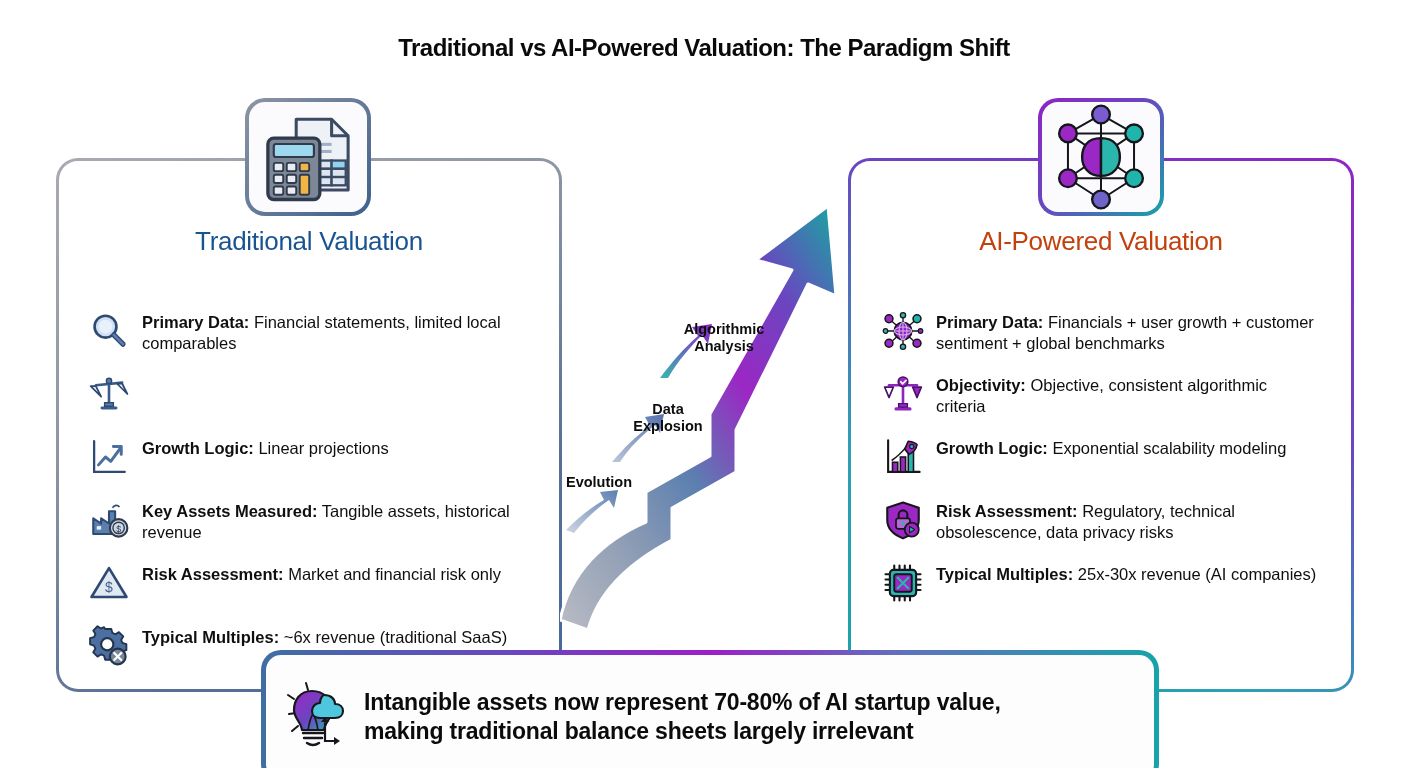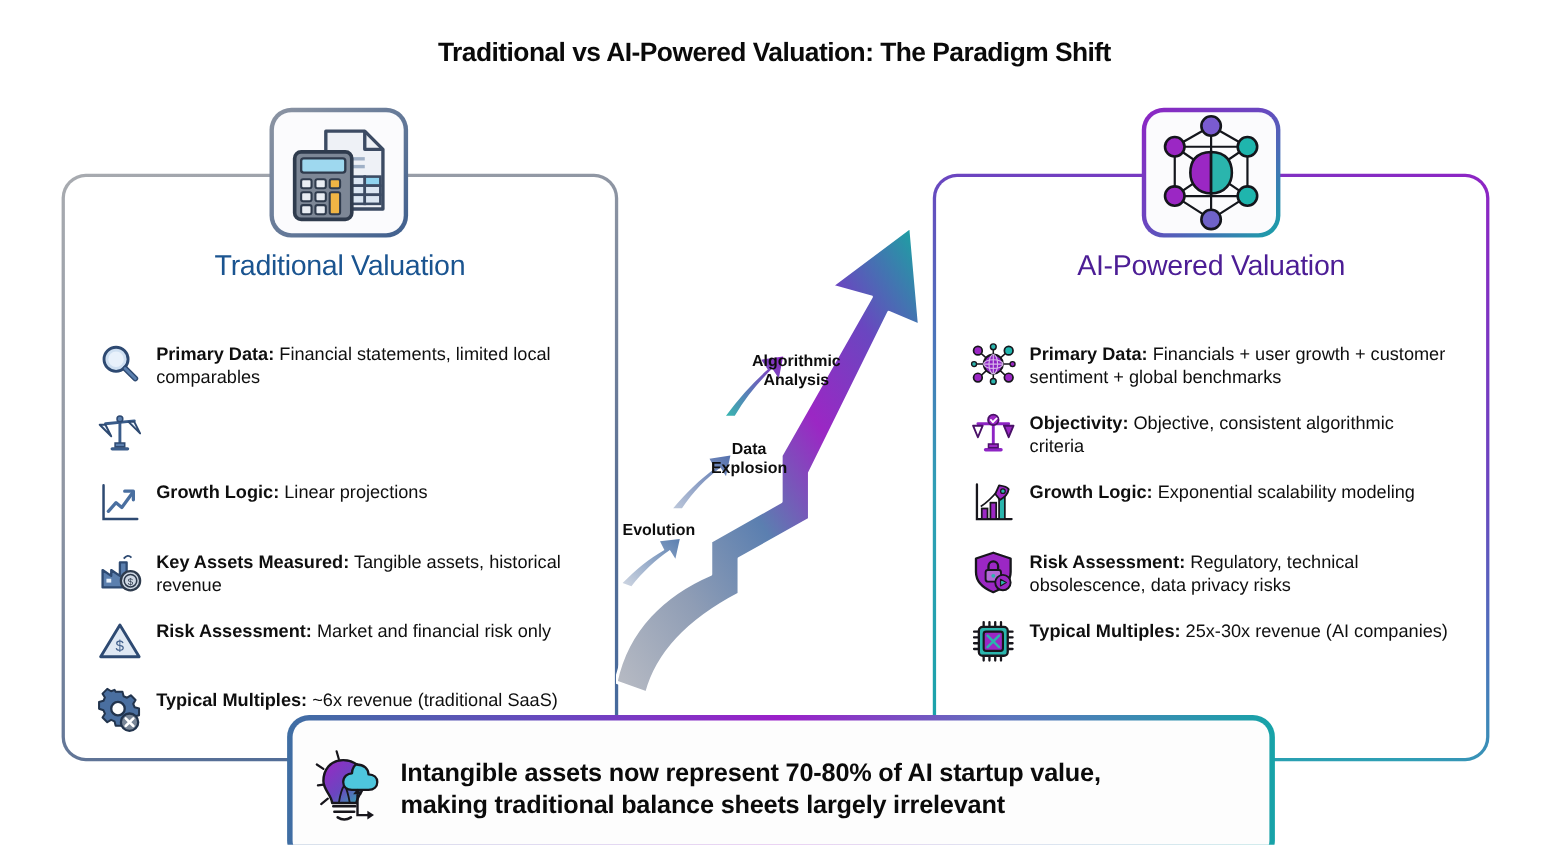--- a/index.html
+++ b/index.html
@@ -61,21 +61,21 @@
     left: 1038px; top: 98px;
     background: linear-gradient(135deg, #8e24c4 0%, #6a46c0 45%, #17a3a8 100%);
   }
 
   
   .panel-heading {
     position: absolute; width: 506px; text-align: center;
     font-size: 26px; font-weight: 400; letter-spacing: -0.3px;
   }
   #heading-left  { left: 56px;  top: 226px; color: #1a5490; }
-  #heading-right { left: 848px; top: 226px; color: #4c1d95; }
+  #heading-right { left: 848px; top: 226px; color: #c2410c; }
 
   
   .rows { position: absolute; width: 440px; margin-top: 35px; }
   #rows-left  { left: 86px;  top: 272px; }
   #rows-right { left: 880px; top: 272px; }
 
   .row { display: flex; align-items: flex-start; margin-bottom: 16px; }
   .row-icon {
     flex: 0 0 46px; width: 46px; height: 46px;
     margin-right: 10px; margin-top: 1px;
@@ -96,21 +96,21 @@
     width: 290px; height: 430px;
   }
   #arrow-zone svg { display: block; }
 
   .stage-label {
     position: absolute;
     font-size: 14.5px; font-weight: 700; line-height: 17px;
     color: #0d0d0d; text-align: center;
   }
   #label-evolution   { left: 566px; top: 474px; width: 86px; text-align: left; }
-  #label-data        { left: 636px; top: 401px; width: 90px; }
+  #label-data        { left: 623px; top: 401px; width: 90px; }
   #label-algo        { left: 668px; top: 321px; width: 112px; }
 
   
   #banner {
     position: absolute; left: 261px; top: 650px;
     width: 898px; height: 134px;
     border-radius: 20px; padding: 5px;
     background: linear-gradient(90deg, #3f6ea3 0%, #6a46c0 28%, #9b1fc9 50%, #5f73bd 72%, #17a3a8 100%);
     z-index: 12;
   }

